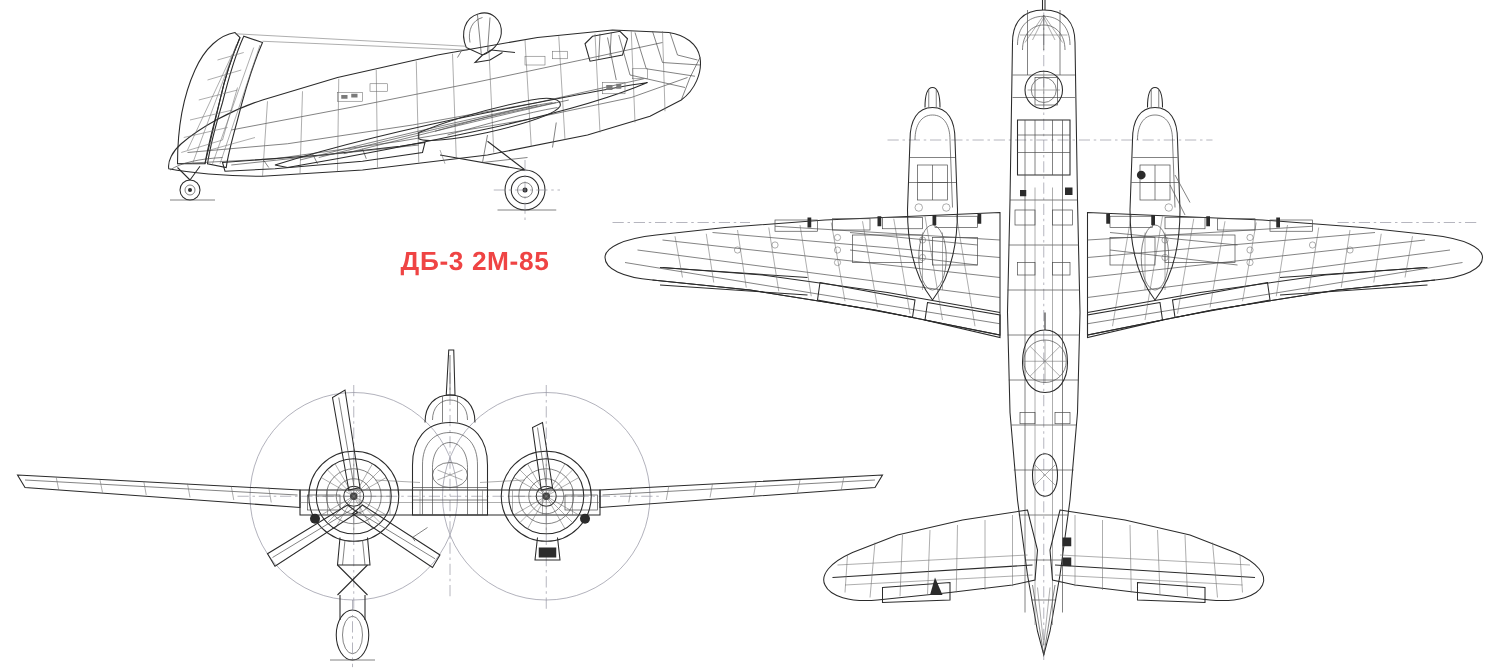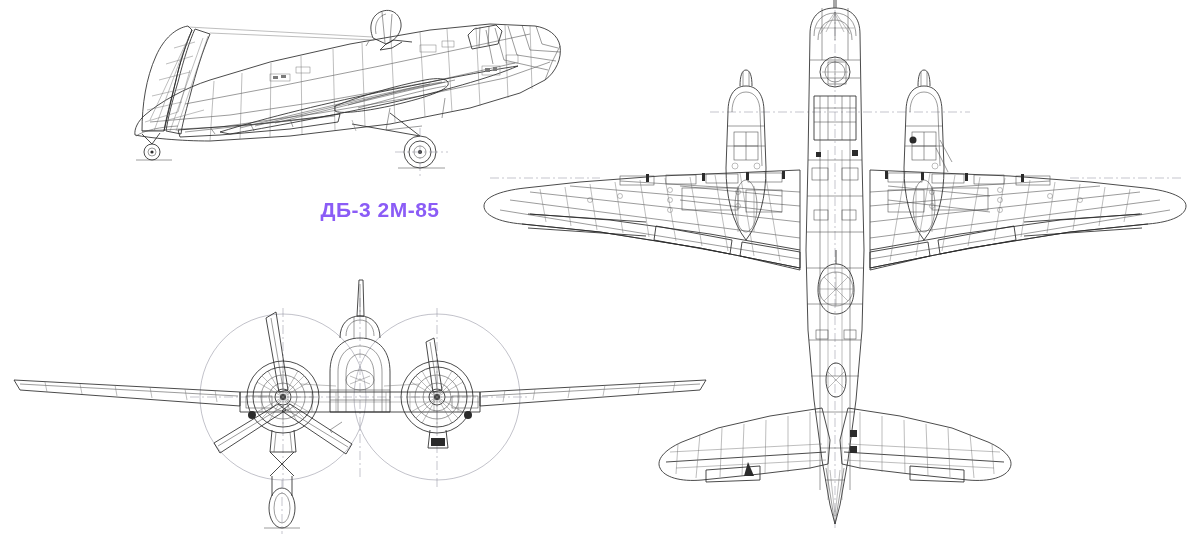--- a/index.html
+++ b/index.html
@@ -7,21 +7,21 @@
   #sheet{
     position:relative;width:1200px;height:534px;background:#ffffff;
     overflow:hidden;
   }
   .view{position:absolute;}
   #side-view{left:90px;top:0px;width:540px;height:190px;}
   #front-view{left:0px;top:280px;width:720px;height:254px;}
   #plan-view{left:470px;top:0px;width:730px;height:534px;}
   #caption{
     position:absolute;left:255px;top:198px;width:250px;text-align:center;
-    font-size:21px;font-weight:bold;color:#8b5cf6;letter-spacing:.5px;
+    font-size:21px;font-weight:bold;color:#ef4444;letter-spacing:.5px;
     font-family:"Liberation Sans",sans-serif;
   }
   svg{display:block;overflow:visible;}
   .ln{fill:none;stroke:#2b2b2b;stroke-width:.85;}
   .ln-t{fill:none;stroke:#4a4a4a;stroke-width:.55;}
   .ln-f{fill:none;stroke:#6e6e6e;stroke-width:.45;}
   .ln-c{fill:none;stroke:#8a8a99;stroke-width:.5;stroke-dasharray:9 3 2 3;}
   .ln-arc{fill:none;stroke:#8f8f9e;stroke-width:.55;}
   .dk{fill:#2b2b2b;}
   .gy{fill:#7b7b7b;}

